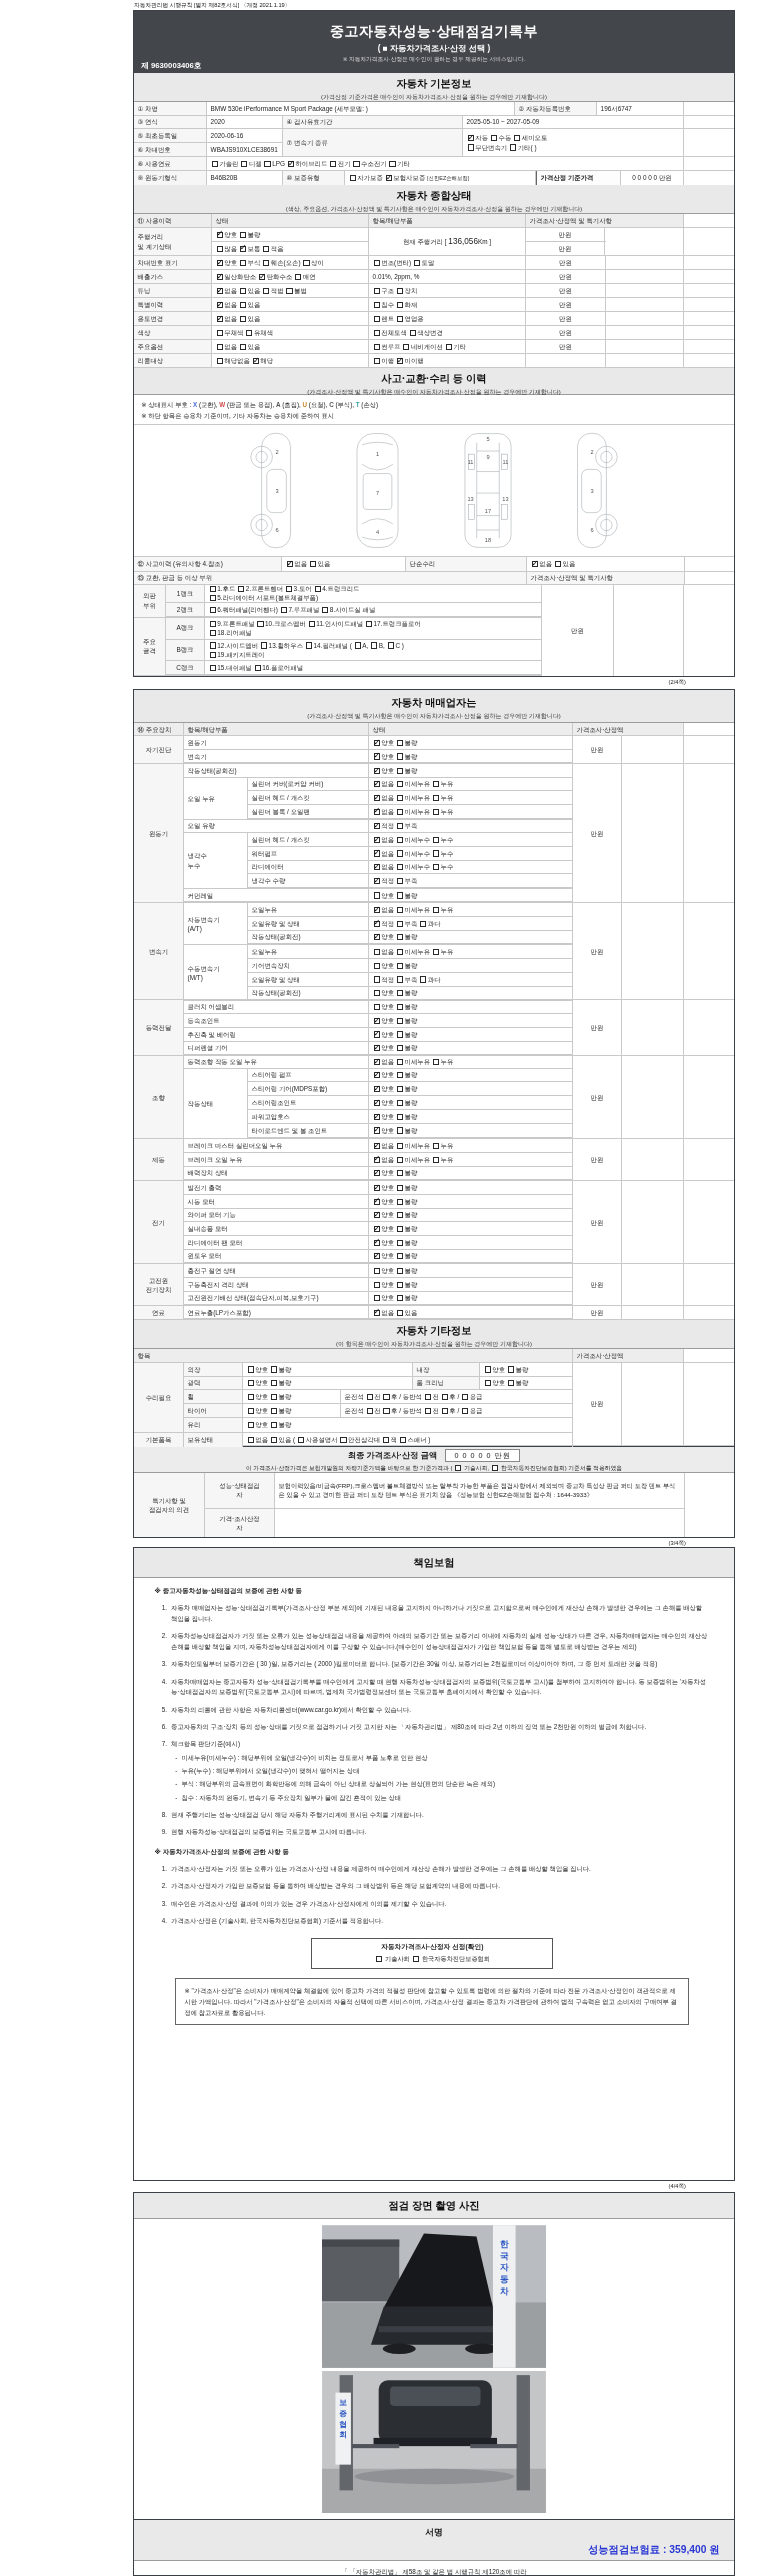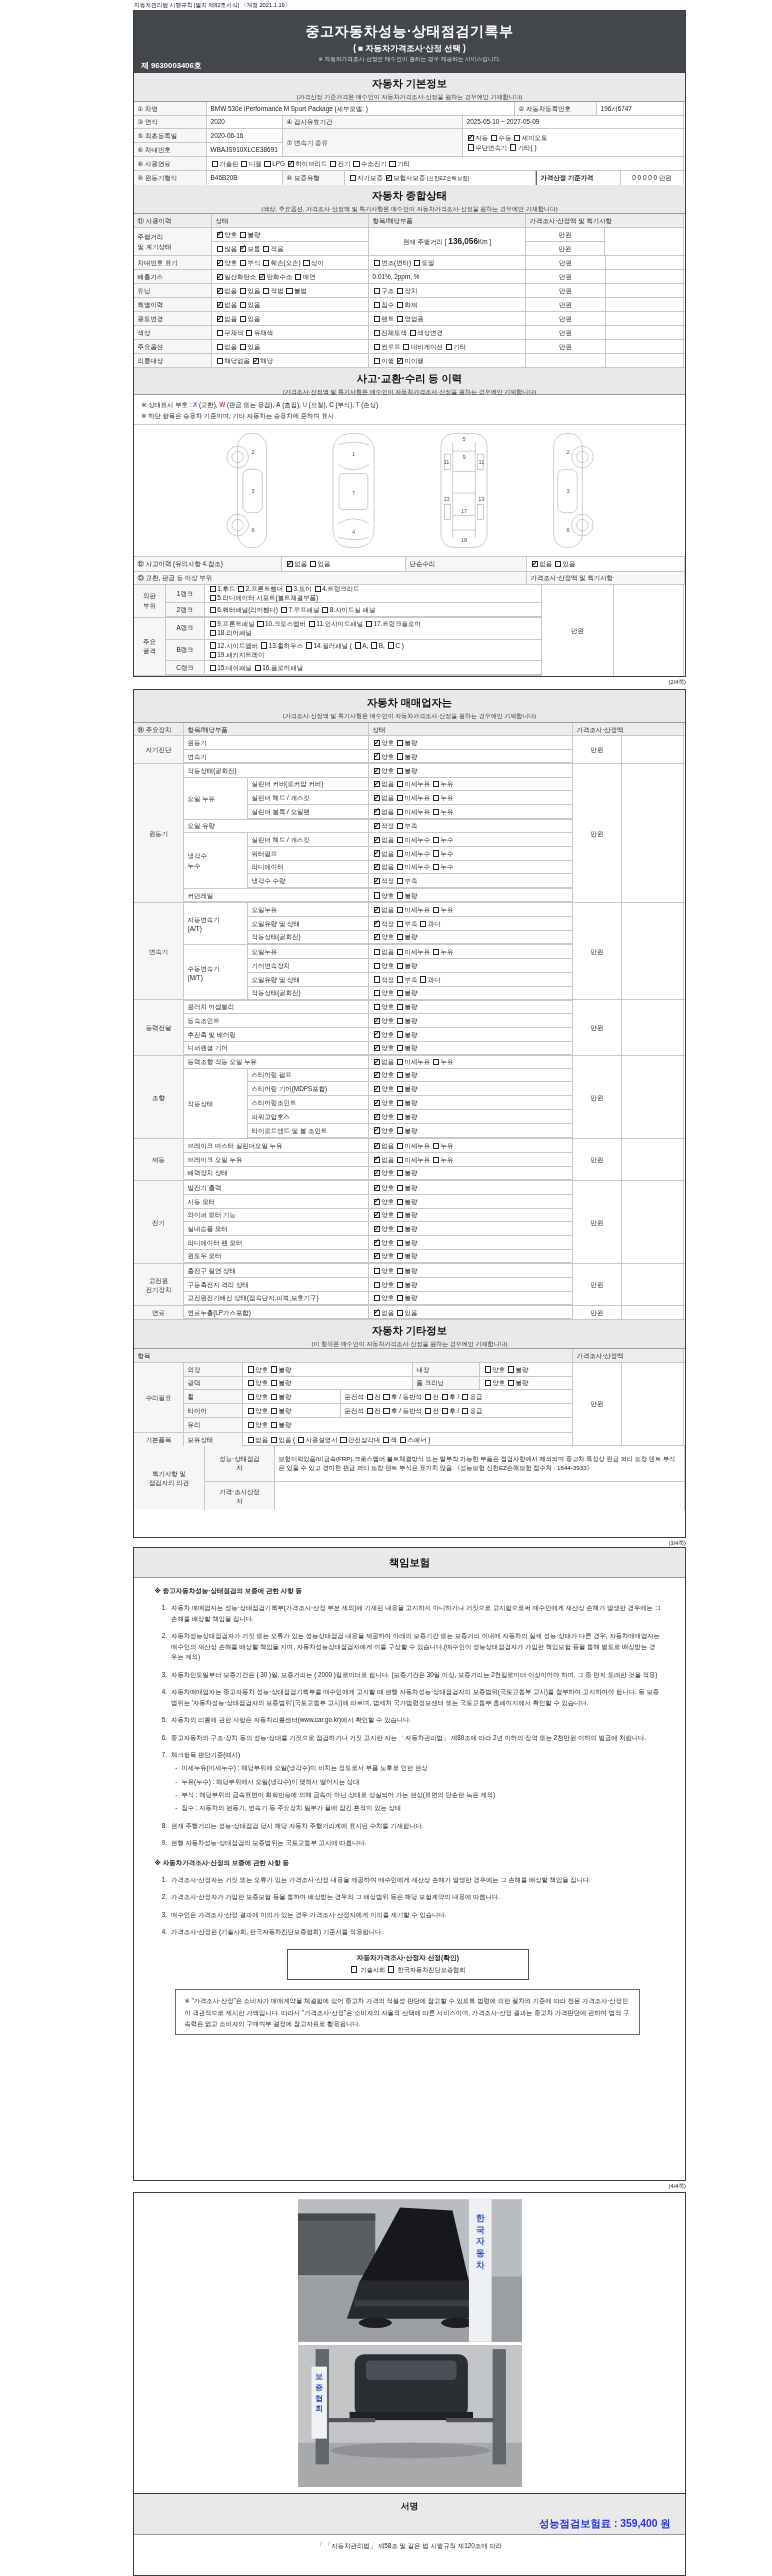--- a/index.html
+++ b/index.html
@@ -1,19 +1,19 @@
 <!DOCTYPE html>
 <html style="font-size:8.2px"><head>
 <meta charset="utf-8">
 <style>
 *{box-sizing:border-box;margin:0;padding:0}
 body{width:773px;height:2576px;position:relative;background:#fff;
 font-family:"Liberation Sans","DejaVu Sans",sans-serif;color:#1b1b1b;-webkit-font-smoothing:antialiased}
 .note-top{position:absolute;left:134px;top:2.1px;font-size:5.7px;color:#111}
-.frame{position:absolute;left:133px;width:553px;border:1.5px solid #3b4046;background:#fff}
+.frame{position:absolute;left:133px;width:602px;border:1.5px solid #3b4046;background:#fff}
 .pmark{position:absolute;right:87px;font-size:5.7px;color:#222}
 
 .darkhdr{height:62px;background:#43474c;color:#fff;position:relative;text-align:center;padding-top:11.3px}
 .dh-title{font-size:14px;font-weight:bold;letter-spacing:0.5px}
 .dh-sub{font-size:8.2px;margin-top:2.1px;font-weight:bold}
 .dh-note{font-size:5.7px;color:#dddddd;margin-top:2.1px}
 .dh-doc{position:absolute;left:7.2px;bottom:2.6px;font-size:7.7px;font-weight:bold}
 
 .band{height:29px;background:#e9e9e9;border-bottom:0.5px solid #9c9c9c;text-align:center;padding-top:4.1px}
 .band h2{font-size:10.3px;font-weight:bold;color:#111}
@@ -24,21 +24,21 @@
 .r{display:flex;border-bottom:0.5px solid #c9c9c9;align-items:stretch}
 .vcol{display:flex;flex-direction:column}
 .c{border-right:0.5px solid #c9c9c9;padding:1px 3.6px;font-size:6.4px;display:flex;align-items:center;overflow:hidden}
 .c .t{line-height:1.45}
 .lab{background:#f6f6f6}
 .hdr{background:#ededed;color:#222}
 .cen{justify-content:center;text-align:center}
 .small .t{font-size:6.2px;line-height:1.55}
 .mini{font-size:5.4px;color:#333}
 .plab{background:#fdfdfd;font-weight:bold;border-left:1px solid #666}
-.odo{font-size:8.2px;font-weight:bold}
+.odo{font-size:8.2px;font-weight:normal}
 
 .cb{display:inline-block;width:6.2px;height:6.2px;border:1px solid #2a2a2a;background:#fff;margin:0 1.5px 0 1px;vertical-align:-1px;position:relative}
 .cb.ck::after{content:"✓";position:absolute;left:-1px;top:-4.1px;font-size:8.2px;font-weight:bold;color:#0c0c0c}
 
 .legend{padding:3.6px 7.2px;font-size:6.3px;line-height:1.75;border-bottom:0.5px solid #c9c9c9}
 .diag{display:flex;justify-content:center;align-items:center;gap:31px;height:132px;border-bottom:0.5px solid #c9c9c9}
 .diag svg{stroke:#9aa2a8;fill:none}
 .diag text{stroke:none;fill:#555;font-size:11px}
 
 .fpband{background:#ececec;border-top:1px solid #3b4046;border-bottom:0.5px solid #9c9c9c;height:27px;text-align:center;padding-top:2.6px}
@@ -1122,20 +1122,21 @@
           </div>
         </div>
         <div class="c cen" style="width:49px;">
           <span class="t">만원</span>
         </div>
         <div class="c " style="width:62px;">
           <span class="t"></span>
         </div>
       </div>
     </div>
+  <div id="final-price" class="fpband"><span class="fpl">최종 가격조사·산정 금액</span><span class="fpv">0 0 0 0 0 만원</span><div class="fpn">이 가격조사·산정가격은 보험개발원의 차량기준가액을 바탕으로 한 기준가격과 ( <span class="cb"></span> 기술사회, <span class="cb"></span> 한국자동차진단보증협회) 기준서를 적용하였음</div></div>
   <div id="opinion">
       <div class="r" style="height:64px;border-bottom:none">
         <div class="c lab cen" style="width:71px;">
           <span class="t">특기사항 및<br>점검자의 의견</span>
         </div>
         <div class="vcol" style="width:480px">
           <div class="r" style="height:36px">
             <div class="c lab cen" style="width:70px;">
               <span class="t">성능·상태점검<br>자</span>
             </div>
@@ -1235,20 +1236,23 @@
       <div class="selbox">
         <div class="sb1">자동차가격조사·산정자 선정(확인)</div>
         <div class="sb2"><span class="cb"></span> 기술사회        <span class="cb"></span> 한국자동차진단보증협회</div>
       </div>
       <div class="notebox">※ "가격조사·산정"은 소비자가 매매계약을 체결함에 있어 중고차 가격의 적절성 판단에 참고할 수 있도록 법령에 의한 절차와 기준에 따라 전문 가격조사·산정인이 객관적으로 제시한 가액입니다. 따라서 "가격조사·산정"은 소비자의 자율적 선택에 따른 서비스이며, 가격조사·산정 결과는 중고차 가격판단에 관하여 법적 구속력은 없고 소비자의 구매여부 결정에 참고자료로 활용됩니다.</div>
     </div>
 </div>
 <div class="pmark" style="top:2183px">(4/4쪽)</div>
 
 <div class="frame" style="top:2192px;height:384px;overflow:hidden">
+  <div class="band nosub" style="height:26px;padding-top:6.2px">
+    <h2>점검 장면 촬영 사진</h2>
+  </div>
   <div id="photos">
       <svg width="224" height="143" viewBox="0 0 435 277">
         <rect width="435" height="277" fill="#b9bdc1"></rect>
         <rect y="150" width="435" height="127" fill="#9b9fa2"></rect>
         <rect x="0" y="28" width="150" height="120" fill="#5a5e63"></rect>
         <rect x="0" y="28" width="150" height="14" fill="#46494d"></rect>
         <path d="M120,160 L198,16 L300,22 L332,160 Z" fill="#16181b"></path>
         <path d="M95,232 L120,158 L332,158 L362,232 Z" fill="#26292d"></path>
         <rect x="110" y="196" width="240" height="12" fill="#3a3e44"></rect>
         <ellipse cx="150" cy="240" rx="32" ry="10" fill="#1c1e21"></ellipse>

